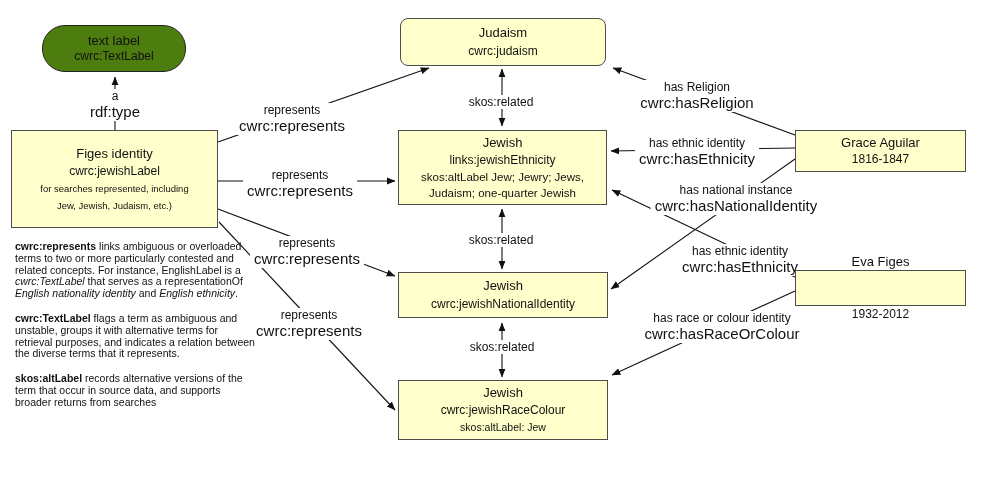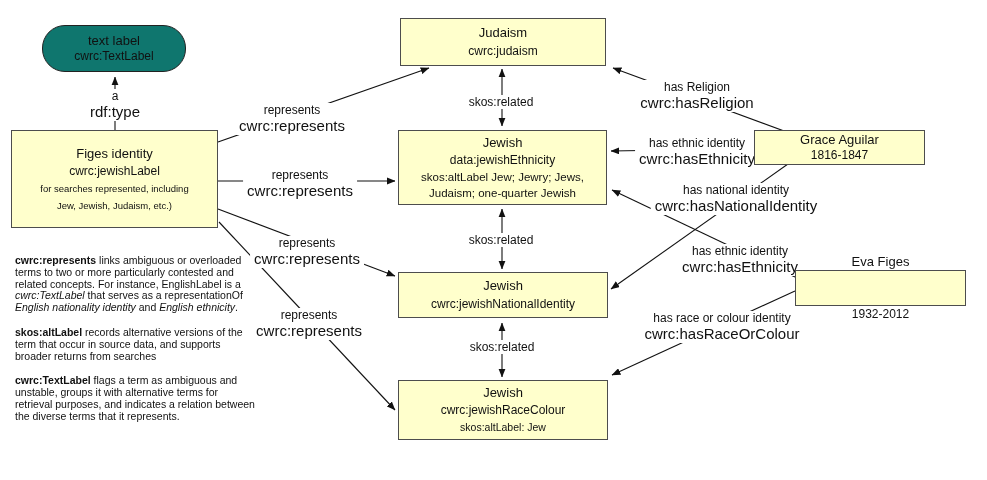--- a/index.html
+++ b/index.html
@@ -7,33 +7,33 @@
     position:relative;width:987px;height:480px;background:#ffffff;overflow:hidden;
     font-family:"Liberation Sans","DejaVu Sans",sans-serif;color:#111;
   }
   #arrows{position:absolute;left:0;top:0;width:987px;height:480px;}
   .node{
     position:absolute;box-sizing:border-box;background:var(--node-fill,#FFFFCC);
     border:1px solid var(--node-border,#4d4d4d);
     display:flex;flex-direction:column;align-items:center;justify-content:center;
     text-align:center;line-height:1.1;
   }
-  .node.plain{background:#0f766e;border:1.3px solid #222;}
+  .node.plain{background:#4d7c0f;border:1.3px solid #222;}
   .nt{font-size:13px;}
   .ns{font-size:12px;margin-top:4px;}
   .na{font-size:11.5px;margin-top:4px;}
   .nn{font-size:9.5px;margin-top:6px;white-space:nowrap;}
   .nr{font-size:10.5px;margin-top:5px;}
   .elabel{
     position:absolute;transform:translateX(-50%);text-align:center;
     background:#ffffff;padding:0 4px;line-height:1.18;white-space:nowrap;
   }
   .el1{font-size:12px;}
   .el2{font-size:15px;}
-  #notes{position:absolute;left:15px;top:255px;width:240px;}
+  #notes{position:absolute;left:15px;top:241px;width:240px;}
   #notes p{margin:0 0 13px 0;font-size:10.5px;line-height:11.8px;}
   #notes b{font-weight:bold;}
 </style>
 </head>
 <body>
 
 <div id="canvas" style="--node-fill: #FFFFCC; --node-border: #4d4d4d;">
 
   <svg id="arrows" width="987" height="480" viewBox="0 0 987 480">
     <defs>
@@ -96,21 +96,21 @@
 
   <div class="elabel" style="left:697px;top:80px;">
     <div class="el1">has Religion</div>
     <div class="el2">cwrc:hasReligion</div>
   </div>
   <div class="elabel" style="left:697px;top:136px;">
     <div class="el1">has ethnic identity</div>
     <div class="el2">cwrc:hasEthnicity</div>
   </div>
   <div class="elabel" style="left:736px;top:183px;">
-    <div class="el1">has national identity</div>
+    <div class="el1">has national instance</div>
     <div class="el2">cwrc:hasNationalIdentity</div>
   </div>
   <div class="elabel" style="left:740px;top:244px;">
     <div class="el1">has ethnic identity</div>
     <div class="el2">cwrc:hasEthnicity</div>
   </div>
   <div class="elabel" style="left:722px;top:311px;">
     <div class="el1">has race or colour identity</div>
     <div class="el2">cwrc:hasRaceOrColour</div>
   </div>
@@ -120,52 +120,52 @@
     <div class="ns" style="margin-top:2px;">cwrc:TextLabel</div>
   </div>
 
   <div class="node" style="left:11px;top:130px;width:207px;height:98px;">
     <div class="nt">Figes identity</div>
     <div class="ns">cwrc:jewishLabel</div>
     <div class="nn">for searches represented, including</div>
     <div class="nn">Jew, Jewish, Judaism, etc.)</div>
   </div>
 
-  <div class="node" style="left:400px;top:18px;width:206px;height:48px;">
+  <div class="node" style="left:400px;top:18px;width:206px;height:48px;border-radius:8px;">
     <div class="nt">Judaism</div>
     <div class="ns">cwrc:judaism</div>
   </div>
 
   <div class="node" style="left:398px;top:130px;width:209px;height:75px;">
     <div class="nt">Jewish</div>
-    <div class="ns">data:jewishEthnicity</div>
+    <div class="ns">links:jewishEthnicity</div>
     <div class="na">skos:altLabel Jew; Jewry; Jews,</div>
     <div class="na" style="margin-top:3px;">Judaism; one-quarter Jewish</div>
   </div>
 
   <div class="node" style="left:398px;top:272px;width:210px;height:46px;">
     <div class="nt">Jewish</div>
     <div class="ns">cwrc:jewishNationalIdentity</div>
   </div>
 
   <div class="node" style="left:398px;top:380px;width:210px;height:60px;">
     <div class="nt">Jewish</div>
     <div class="ns">cwrc:jewishRaceColour</div>
     <div class="nr">skos:altLabel: Jew</div>
   </div>
 
-  <div class="node" style="left:754px;top:130px;width:171px;height:35px;">
+  <div class="node" style="left:795px;top:130px;width:171px;height:42px;">
     <div class="nt">Grace Aguilar</div>
     <div class="ns" style="margin-top:2px;">1816-1847</div>
   </div>
 
   <div class="node" style="left:795px;top:270px;width:171px;height:36px;gap:36px;">
     <div class="nt">Eva Figes</div>
     <div class="ns" style="margin-top:2px;">1932-2012</div>
   </div>
 
   <div id="notes">
       <p><b>cwrc:represents</b><span> links ambiguous or overloaded terms to two or more particularly contested and related concepts. For instance, EnglishLabel is a </span><i>cwrc:TextLabel</i><span> that serves as a representationOf </span><i>English nationality identity</i><span> and </span><i>English ethnicity</i><span>.</span></p>
+      <p><b>cwrc:TextLabel</b><span> flags a term as ambiguous and unstable, groups it with alternative terms for retrieval purposes, and indicates a relation between the diverse terms that it represents.</span></p>
       <p><b>skos:altLabel</b><span> records alternative versions of the term that occur in source data, and supports broader returns from searches</span></p>
-      <p><b>cwrc:TextLabel</b><span> flags a term as ambiguous and unstable, groups it with alternative terms for retrieval purposes, and indicates a relation between the diverse terms that it represents.</span></p>
     </div>
 
 </div>
 
 </body></html>

